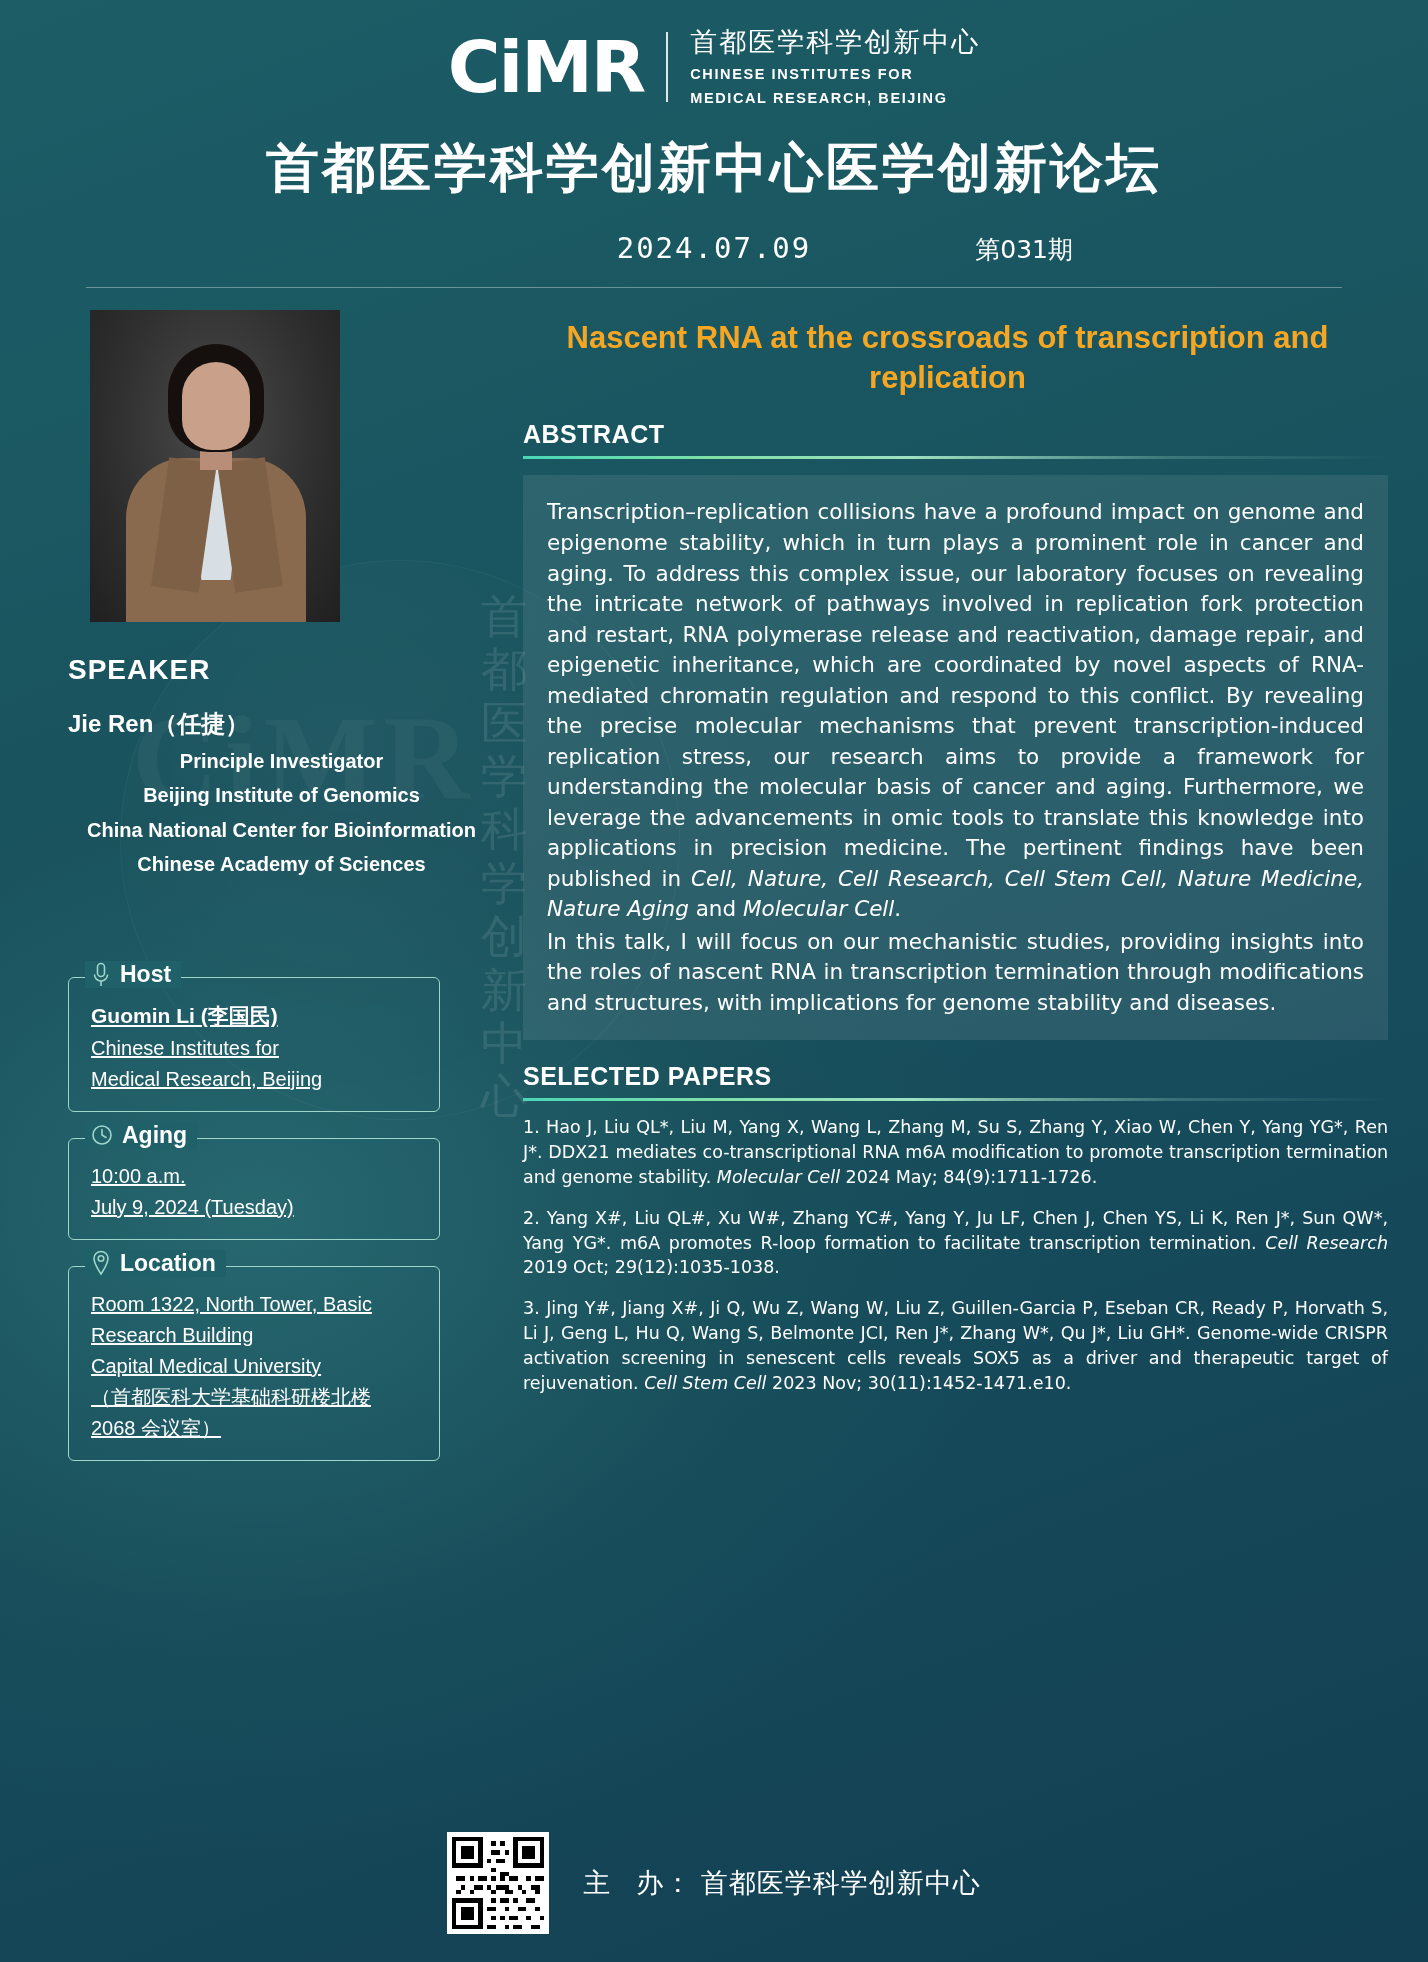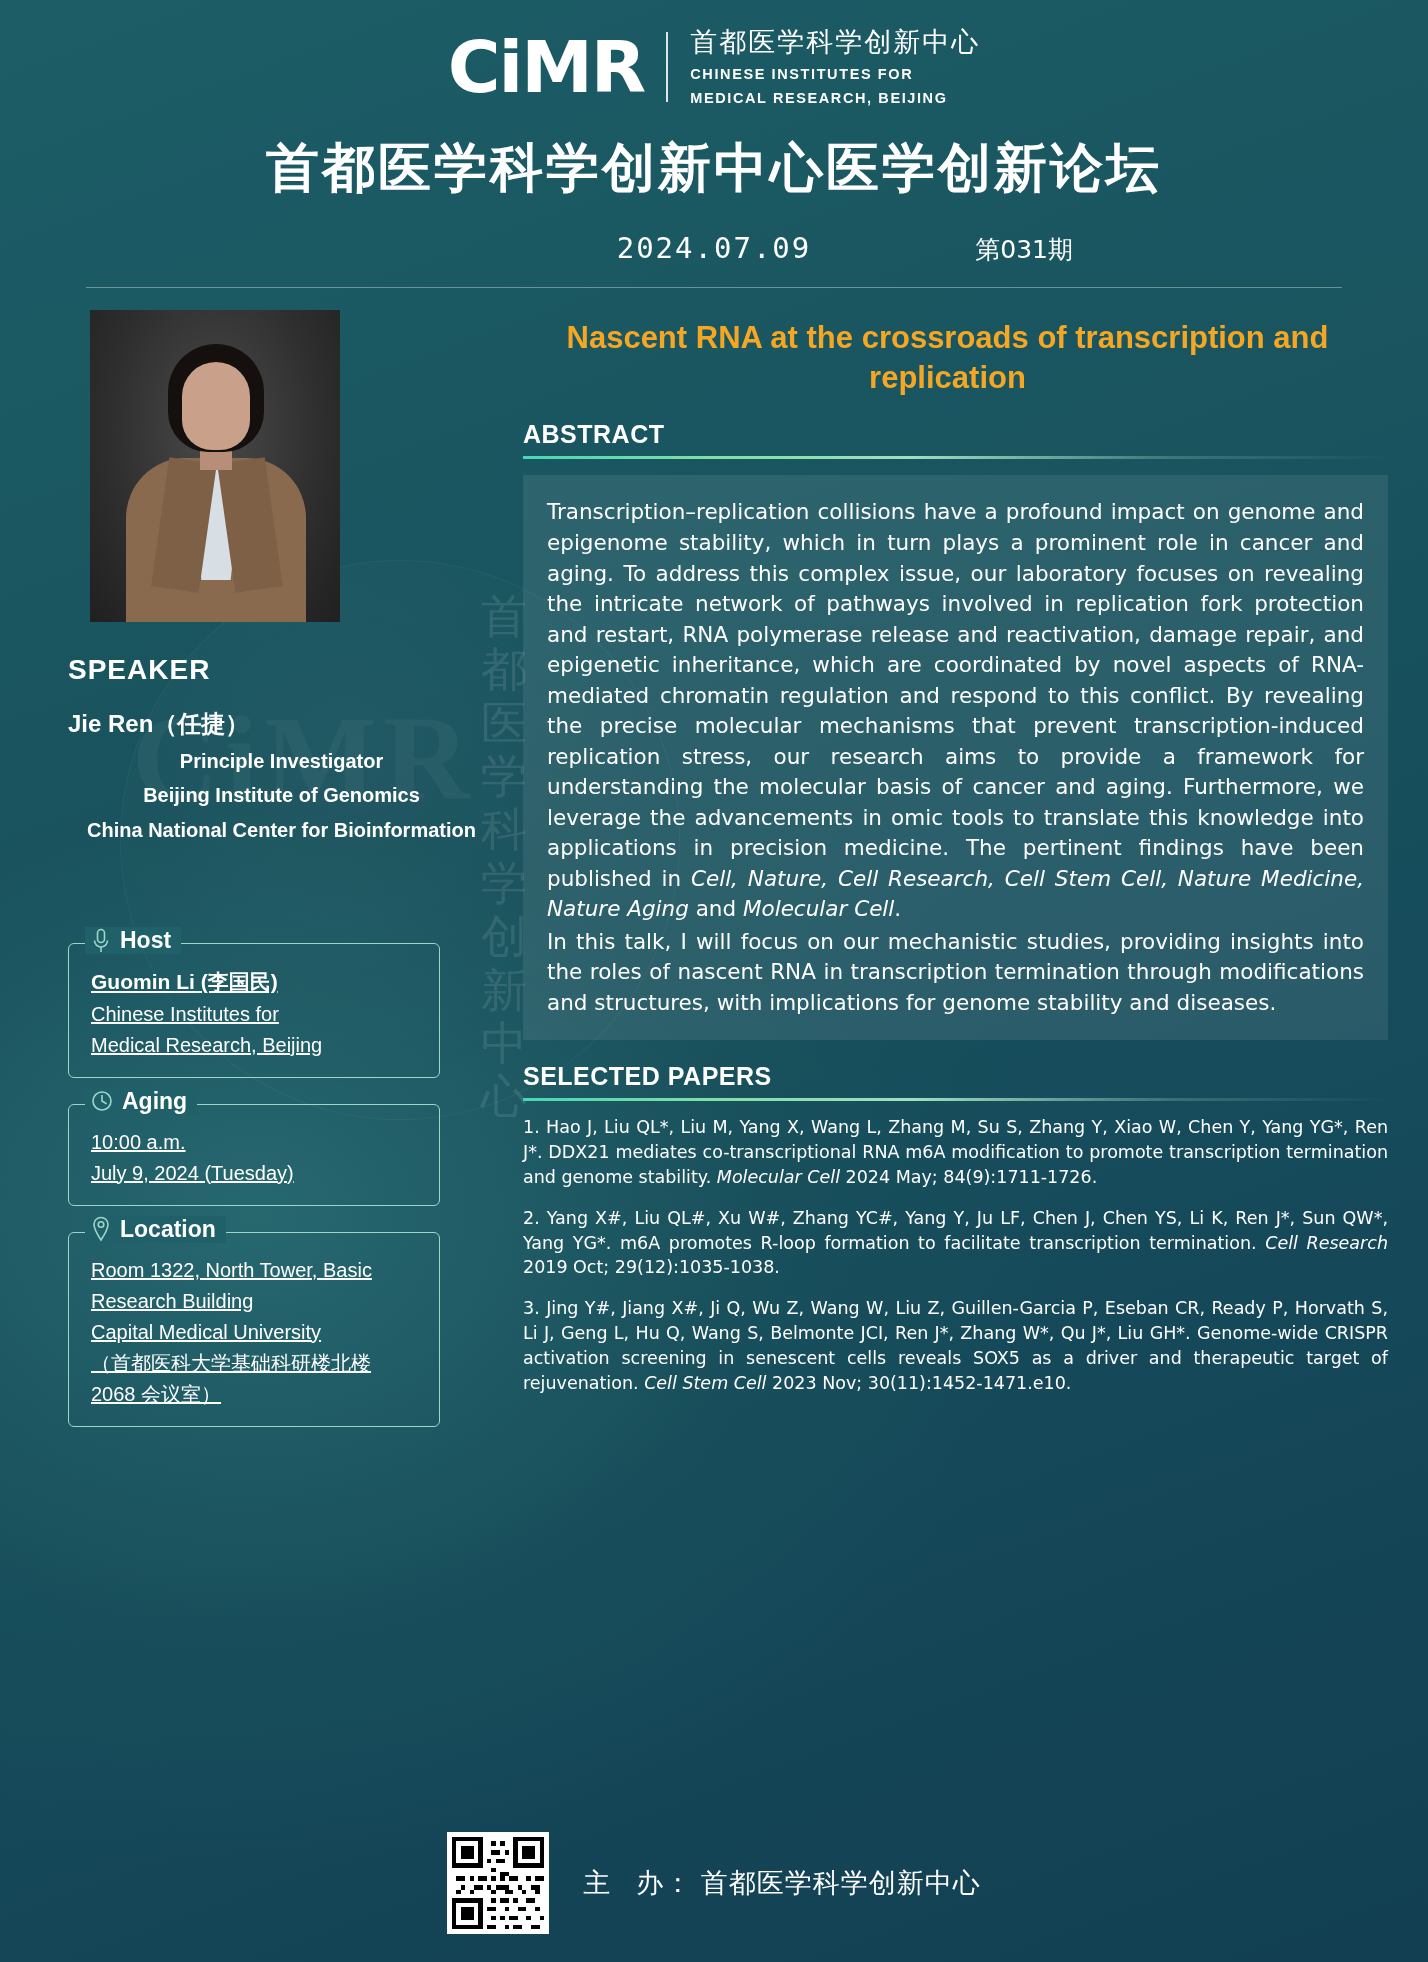--- a/index.html
+++ b/index.html
@@ -304,20 +304,21 @@
         <div class="p-face"></div>
       </div>
 
       <div class="speaker-label">SPEAKER</div>
       <div class="speaker-name">Jie Ren（任捷）</div>
 
       <div class="affil">
         <div>Principle Investigator</div>
         <div>Beijing Institute of Genomics</div>
         <div>China National Center for Bioinformation</div>
+        <div>Chinese Academy of Sciences</div>
       </div>
 
       <div class="info-block">
 
         <div class="info-card" style="margin-top:96px;">
           <div class="info-head">
             <span>
               <svg width="20" height="26" viewBox="0 0 20 26">
                   <rect x="6.5" y="1.5" width="7" height="13" rx="3.5" fill="none" stroke="#9fd6c9" stroke-width="1.6"></rect>
                   <path d="M3.5 12.5a6.5 6.5 0 0 0 13 0" fill="none" stroke="#9fd6c9" stroke-width="1.6"></path>

